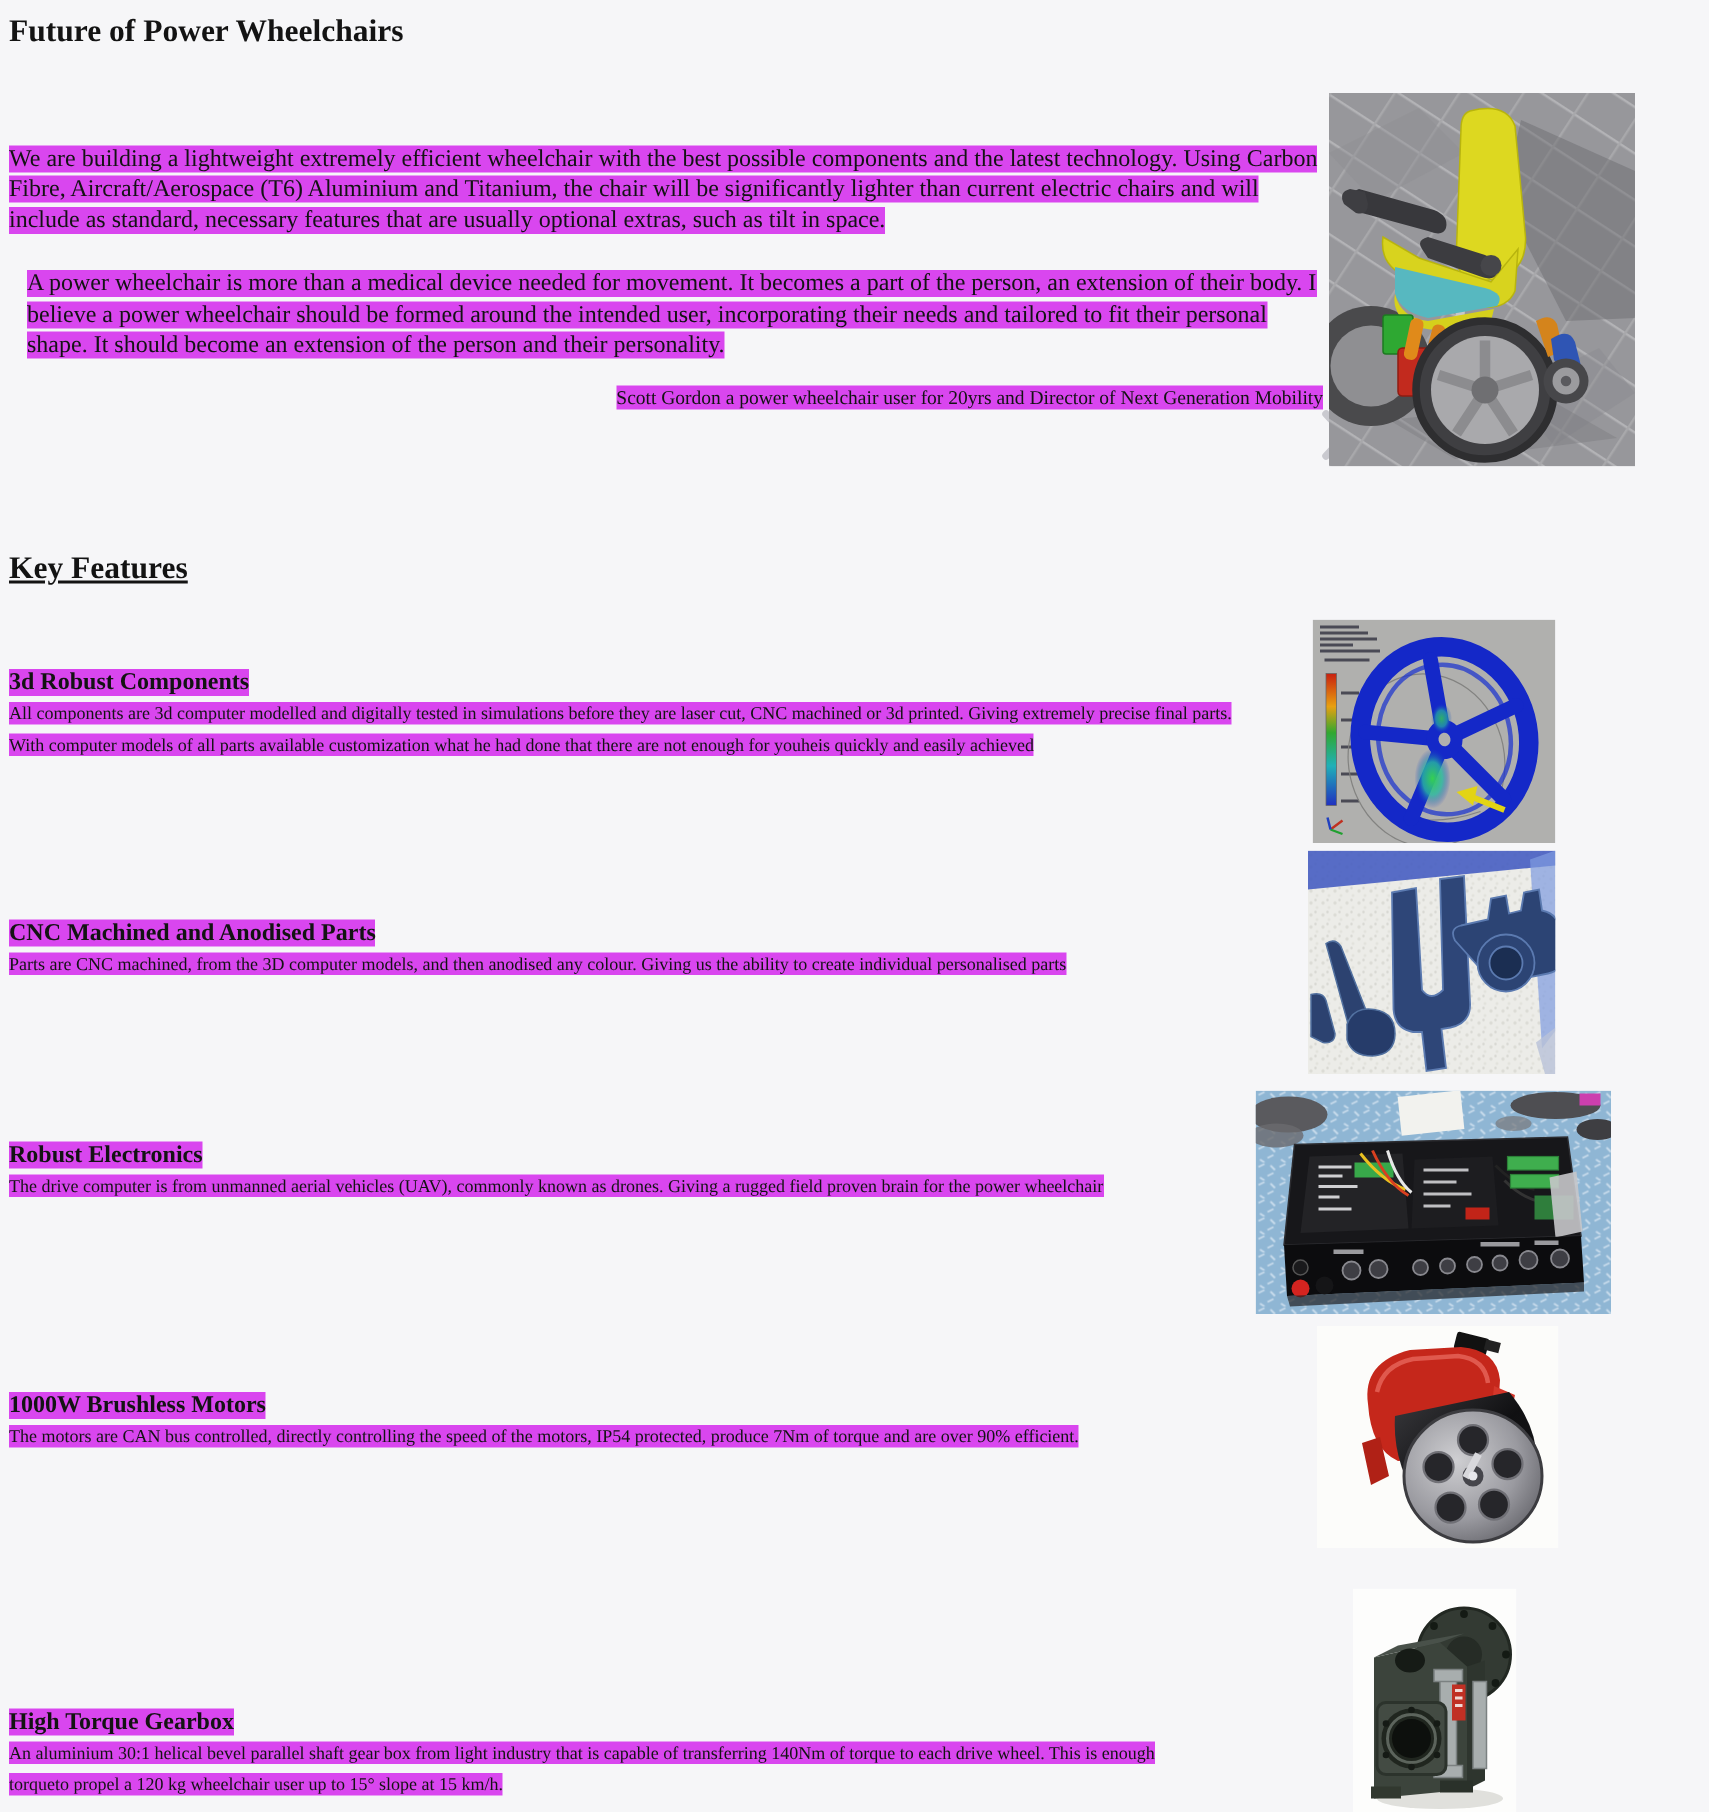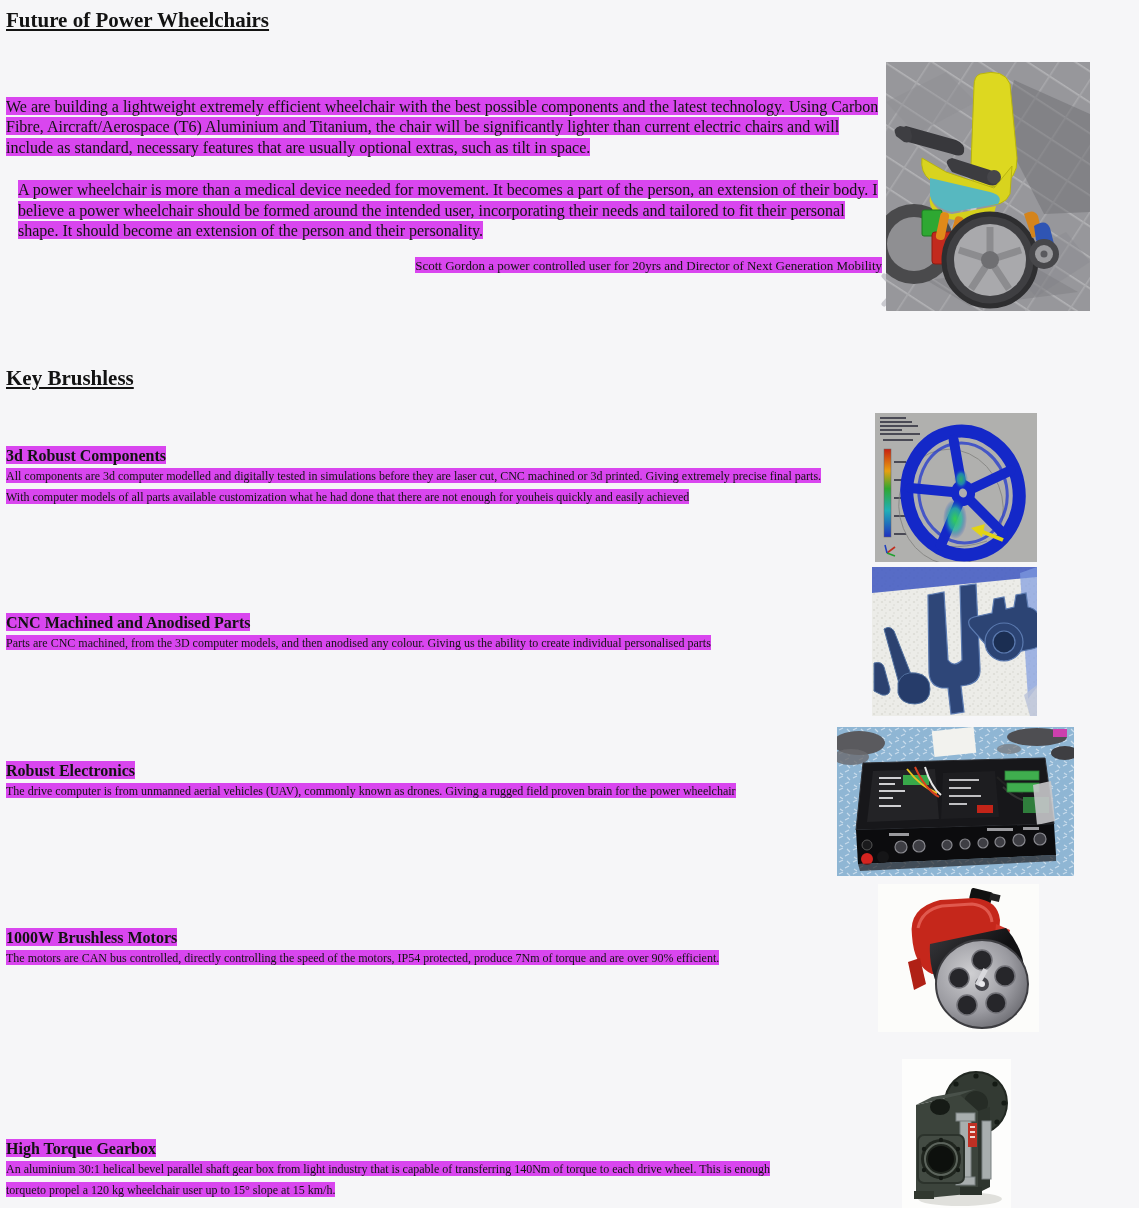--- a/index.html
+++ b/index.html
@@ -8,21 +8,20 @@
     position:relative;
     background:#f6f6f8;
     font-family:"Liberation Serif", serif;
     color:#131313;
     overflow:hidden;
   }
   .abs { position:absolute; }
   .title {
     left:6px; top:8px;
     font-size:21px; font-weight:bold;
-    text-decoration:underline;
     text-align:center;
   }
   .subtitle {
     left:6px; top:366px;
     font-size:21px; font-weight:bold;
     text-decoration:underline;
   }
   .intro {
     left:6px; top:96px; width:876px;
   }
@@ -47,21 +46,21 @@
   .chevron { left:881px; top:272px; }
 </style>
 </head>
 <body>
 
 <h1 class="abs title">Future of Power Wheelchairs</h1>
 
 <div class="abs intro">
   <p class="body-text"><span class="hl">We are building a lightweight extremely efficient wheelchair with the best possible components and the latest technology. Using Carbon Fibre, Aircraft/Aerospace (T6)  Aluminium and Titanium, the chair will be significantly lighter than current electric chairs and will include as standard, necessary features that are usually optional extras, such as tilt in space.</span></p>
   <p class="body-text p2"><span class="hl">A power wheelchair is more than a medical device needed for movement. It becomes a part of the person, an extension of their body. I believe a power wheelchair should be formed around the intended user, incorporating their needs and tailored to fit their personal shape. It should become an extension of the person and their personality.</span></p>
-  <p class="attribution"><span class="hl">Scott Gordon a power controlled user for 20yrs and Director of Next Generation Mobility</span></p>
+  <p class="attribution"><span class="hl">Scott Gordon a power wheelchair user for 20yrs and Director of Next Generation Mobility</span></p>
 </div>
 
 <div class="abs chevron">
   <svg width="20" height="36" viewBox="0 0 20 36">
     <polyline points="3,4 16,18 3,32" fill="none" stroke="#c9c9cf" stroke-width="5" stroke-linejoin="round" stroke-linecap="round"></polyline>
   </svg>
 </div>
 
 <div class="imgbox" style="left:886px; top:62px; width:204px; height:249px;">
   <svg width="204" height="249" viewBox="0 0 204 249">
@@ -107,21 +106,21 @@
     <circle cx="104" cy="198" r="9" fill="#6f6f72"></circle>
     <circle cx="104" cy="198" r="46" fill="none" stroke="#2e2e30" stroke-width="5"></circle>
     <path d="M138 152 q10 -6 14 2 l4 18 -10 4 Z" fill="#d4841c"></path>
     <path d="M148 164 q12 -8 16 2 l4 16 q-2 10 -10 6 l-8 -10 Z" fill="#2f55b4"></path>
     <circle cx="158" cy="192" r="15" fill="#47474a"></circle>
     <circle cx="158" cy="192" r="9" fill="#9b9b9e"></circle>
     <circle cx="158" cy="192" r="3.5" fill="#5a5a5e"></circle>
   </svg>
 </div>
 
-<h2 class="abs subtitle">Key Brushless</h2>
+<h2 class="abs subtitle">Key Features</h2>
 
 <div class="abs feature" style="top:445px;">
   <div class="feature-heading"><span class="hl">3d Robust Components</span></div>
   <div class="feature-body" style="width:820px;"><span class="hl">All components are 3d computer modelled and digitally tested in simulations before they are laser cut, CNC machined or 3d printed. Giving extremely precise final parts. With computer models of all parts available customization what he had done that there are not enough for youheis quickly and easily achieved</span></div>
 </div>
 <div class="imgbox" style="left:875px; top:413px; width:162px; height:149px;">
   <svg width="162" height="149" viewBox="0 0 162 149">
     <defs>
       <linearGradient id="feaLeg" x1="0" y1="0" x2="0" y2="1">
         <stop offset="0" stop-color="#c82010"></stop>

